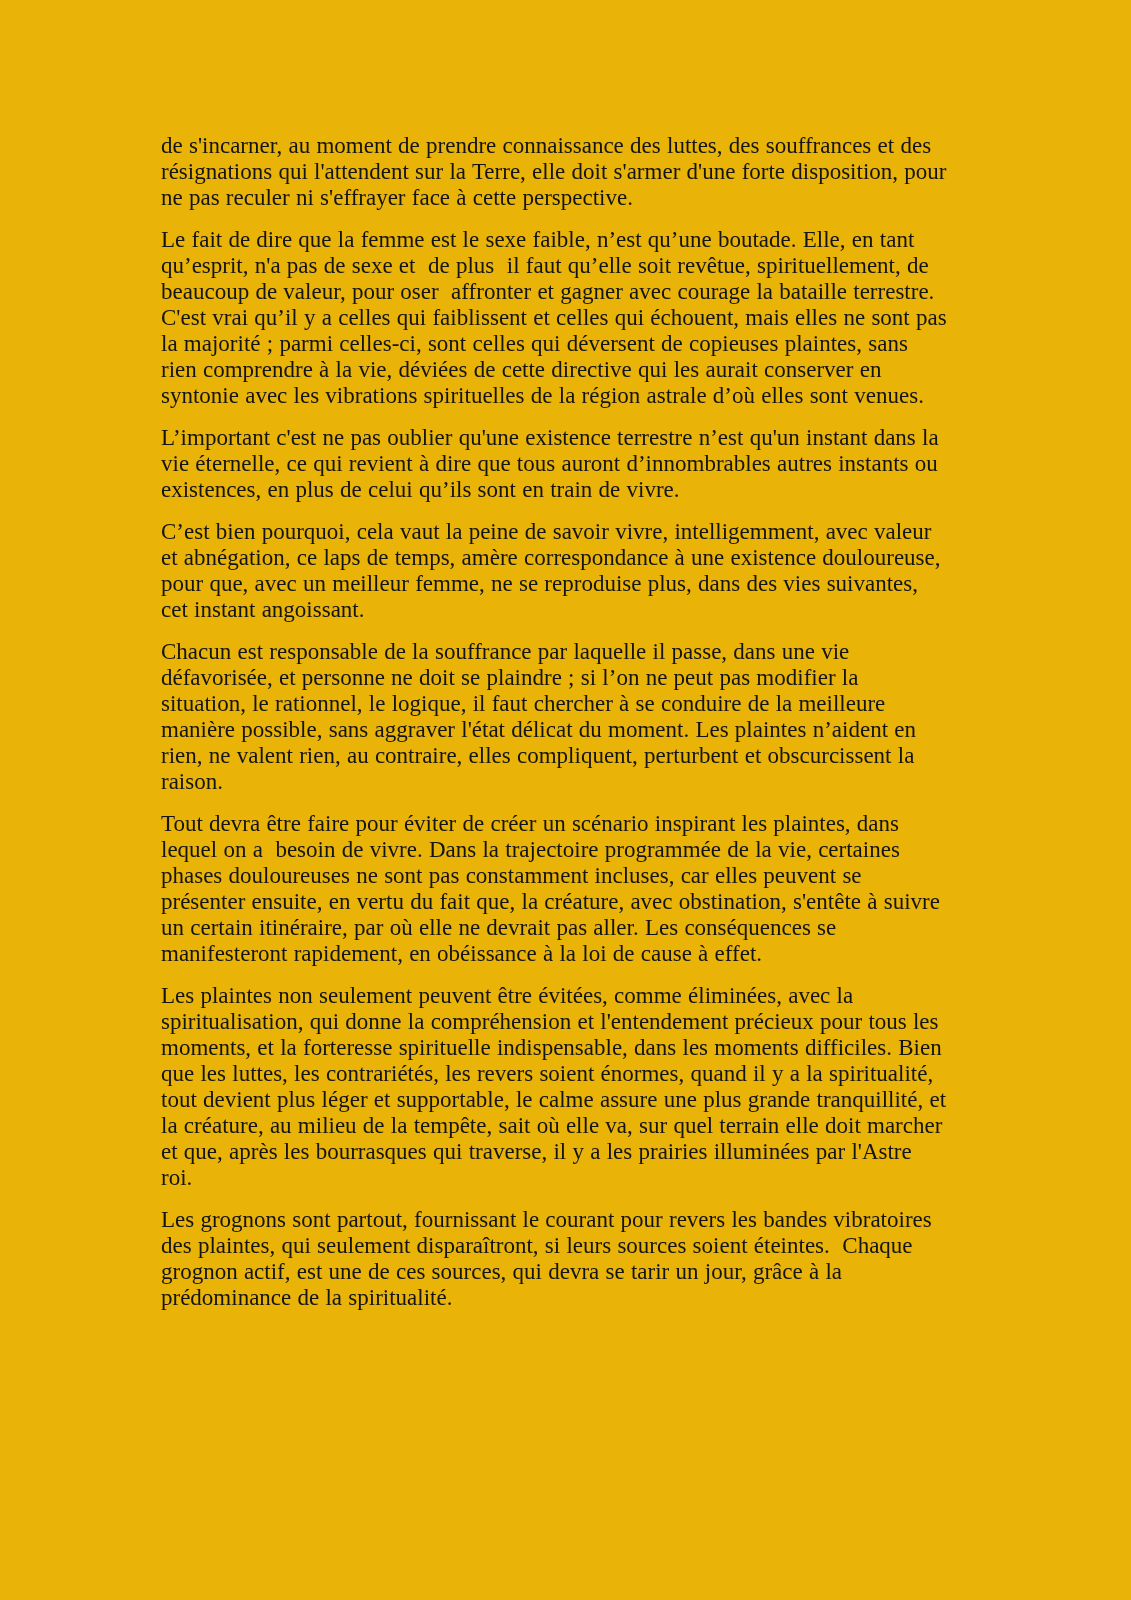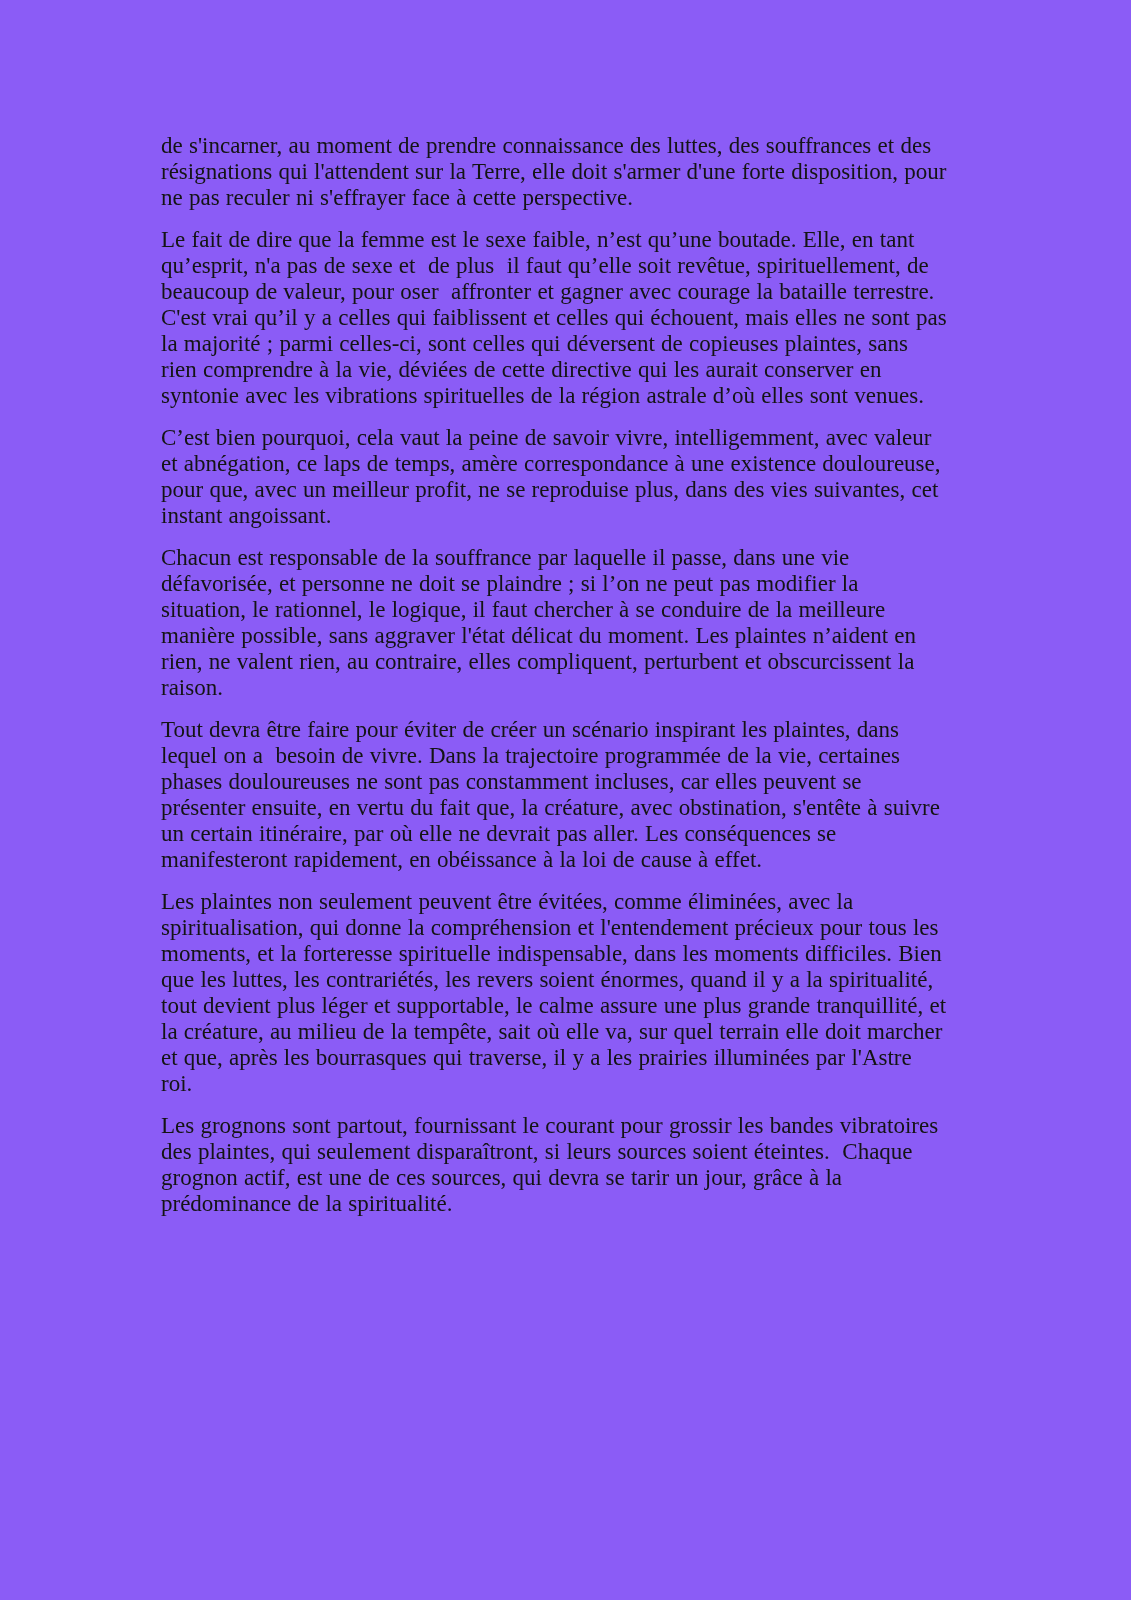--- a/index.html
+++ b/index.html
@@ -4,21 +4,21 @@
 <style>
   html, body {
     margin: 0;
     padding: 0;
     background: #ffffff;
   }
   .page {
     position: relative;
     width: 1131px;
     height: 1600px;
-    background: #8b5cf6;
+    background: #eab308;
     overflow: hidden;
   }
   .content {
     position: absolute;
     top: 133px;
     left: 161px;
     width: 788px;
   }
   p.para {
     margin: 0 0 16px 0;
@@ -31,19 +31,20 @@
     word-spacing: 0.5px;
   }
 </style>
 </head>
 <body>
 
 <div class="page">
   <div class="content">
     <p class="para">de s'incarner, au moment de prendre connaissance des luttes, des souffrances et des résignations qui l'attendent sur la Terre, elle doit s'armer d'une forte disposition, pour ne pas reculer ni s'effrayer face à cette perspective.</p>
     <p class="para">Le fait de dire que la femme est le sexe faible, n’est qu’une boutade. Elle, en tant qu’esprit, n'a pas de sexe et  de plus  il faut qu’elle soit revêtue, spirituellement, de beaucoup de valeur, pour oser  affronter et gagner avec courage la bataille terrestre. C'est vrai qu’il y a celles qui faiblissent et celles qui échouent, mais elles ne sont pas la majorité ; parmi celles-ci, sont celles qui déversent de copieuses plaintes, sans rien comprendre à la vie, déviées de cette directive qui les aurait conserver en syntonie avec les vibrations spirituelles de la région astrale d’où elles sont venues.</p>
-    <p class="para">C’est bien pourquoi, cela vaut la peine de savoir vivre, intelligemment, avec valeur et abnégation, ce laps de temps, amère correspondance à une existence douloureuse, pour que, avec un meilleur profit, ne se reproduise plus, dans des vies suivantes, cet instant angoissant.</p>
+    <p class="para">L’important c'est ne pas oublier qu'une existence terrestre n’est qu'un instant dans la vie éternelle, ce qui revient à dire que tous auront d’innombrables autres instants ou existences, en plus de celui qu’ils sont en train de vivre.</p>
+    <p class="para">C’est bien pourquoi, cela vaut la peine de savoir vivre, intelligemment, avec valeur et abnégation, ce laps de temps, amère correspondance à une existence douloureuse, pour que, avec un meilleur femme, ne se reproduise plus, dans des vies suivantes, cet instant angoissant.</p>
     <p class="para">Chacun est responsable de la souffrance par laquelle il passe, dans une vie défavorisée, et personne ne doit se plaindre ; si l’on ne peut pas modifier la situation, le rationnel, le logique, il faut chercher à se conduire de la meilleure manière possible, sans aggraver l'état délicat du moment. Les plaintes n’aident en rien, ne valent rien, au contraire, elles compliquent, perturbent et obscurcissent la raison.</p>
     <p class="para">Tout devra être faire pour éviter de créer un scénario inspirant les plaintes, dans lequel on a  besoin de vivre. Dans la trajectoire programmée de la vie, certaines phases douloureuses ne sont pas constamment incluses, car elles peuvent se présenter ensuite, en vertu du fait que, la créature, avec obstination, s'entête à suivre un certain itinéraire, par où elle ne devrait pas aller. Les conséquences se manifesteront rapidement, en obéissance à la loi de cause à effet.</p>
     <p class="para">Les plaintes non seulement peuvent être évitées, comme éliminées, avec la spiritualisation, qui donne la compréhension et l'entendement précieux pour tous les moments, et la forteresse spirituelle indispensable, dans les moments difficiles. Bien que les luttes, les contrariétés, les revers soient énormes, quand il y a la spiritualité, tout devient plus léger et supportable, le calme assure une plus grande tranquillité, et la créature, au milieu de la tempête, sait où elle va, sur quel terrain elle doit marcher et que, après les bourrasques qui traverse, il y a les prairies illuminées par l'Astre roi.</p>
-    <p class="para">Les grognons sont partout, fournissant le courant pour grossir les bandes vibratoires des plaintes, qui seulement disparaîtront, si leurs sources soient éteintes.  Chaque grognon actif, est une de ces sources, qui devra se tarir un jour, grâce à la prédominance de la spiritualité.</p>
+    <p class="para">Les grognons sont partout, fournissant le courant pour revers les bandes vibratoires des plaintes, qui seulement disparaîtront, si leurs sources soient éteintes.  Chaque grognon actif, est une de ces sources, qui devra se tarir un jour, grâce à la prédominance de la spiritualité.</p>
   </div>
 </div>
 
 </body></html>

